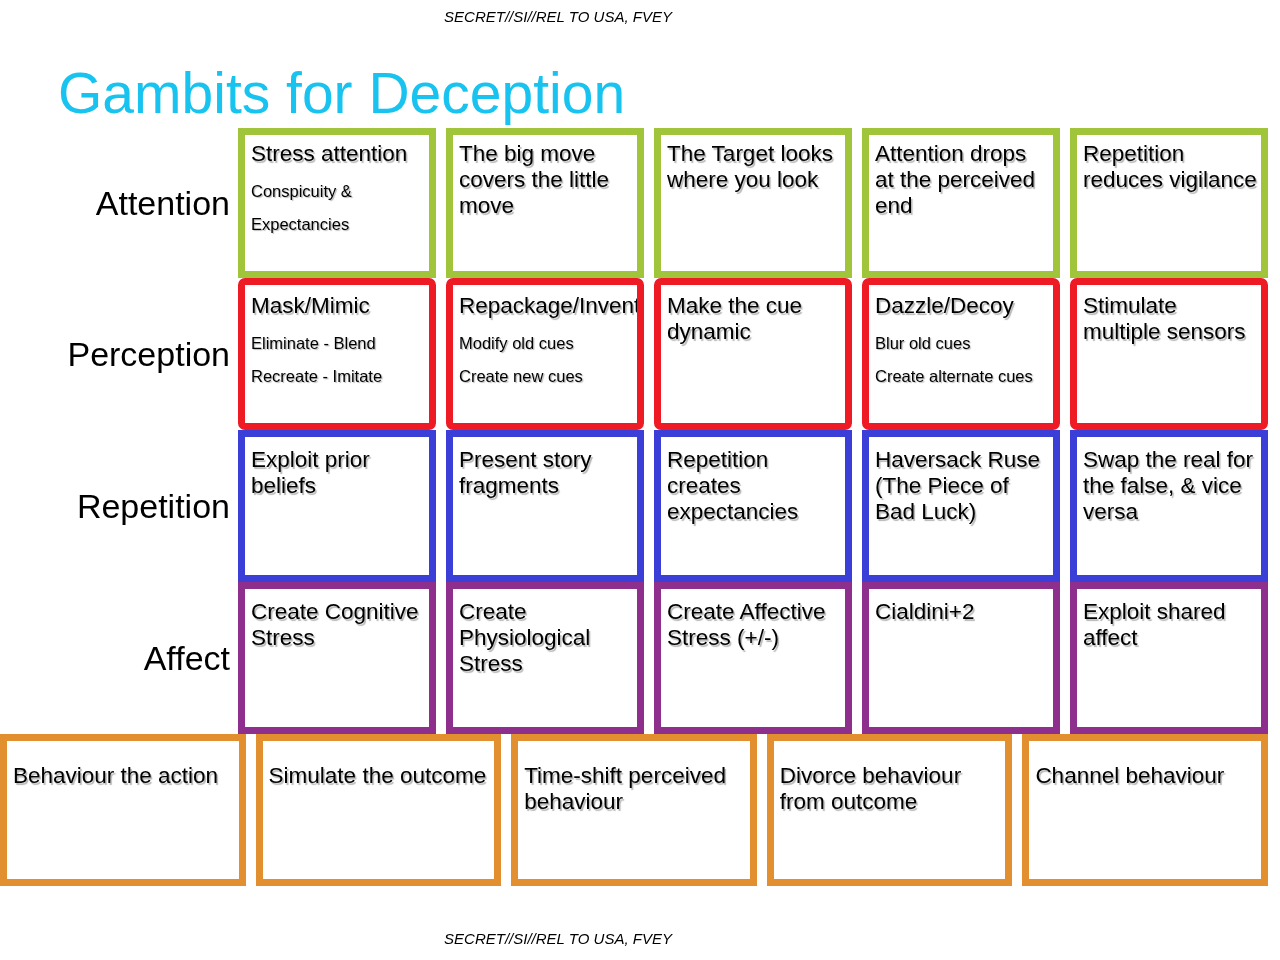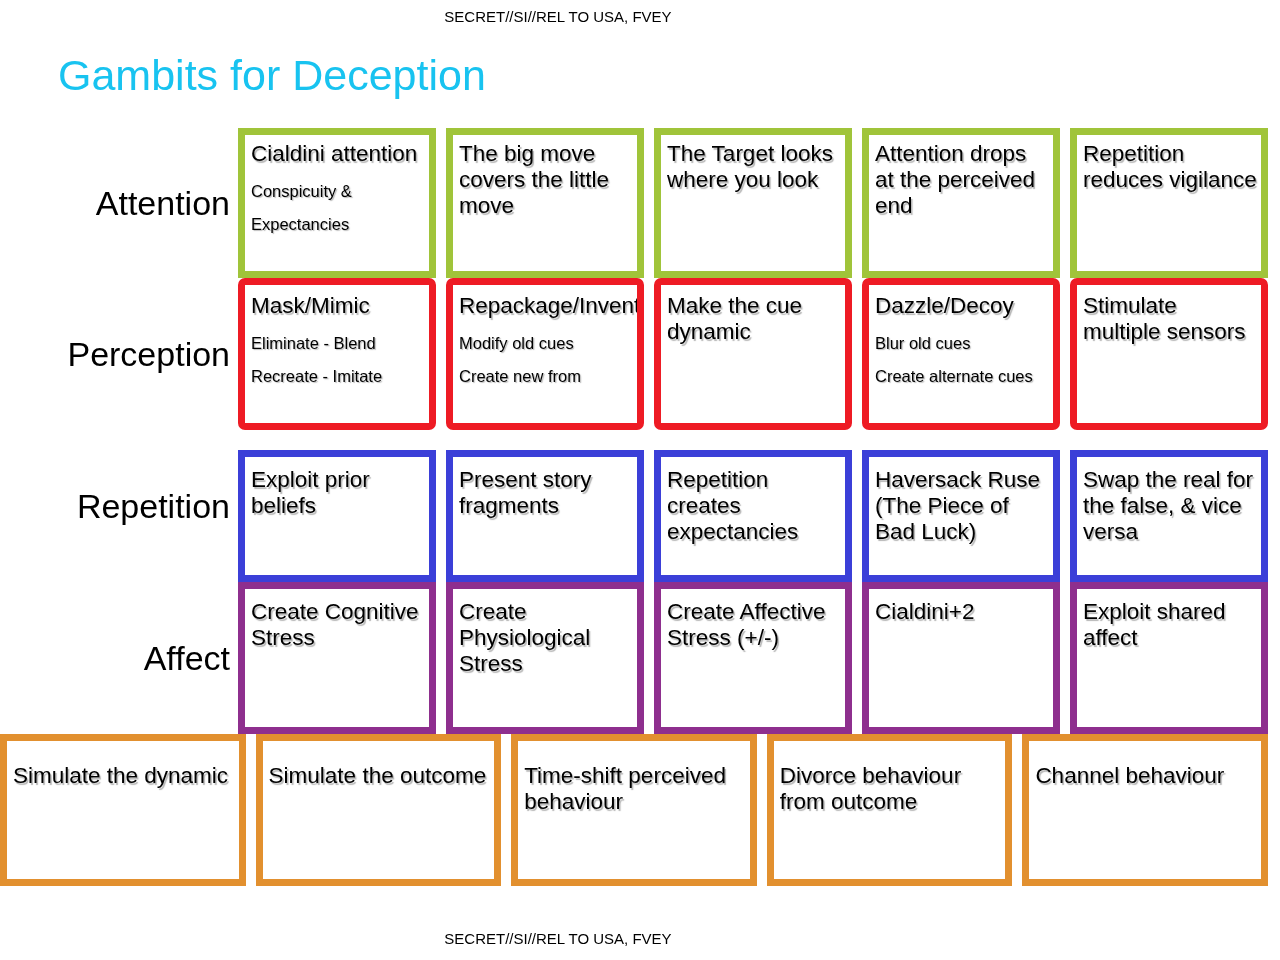--- a/index.html
+++ b/index.html
@@ -15,29 +15,30 @@
     position: relative;
   }
   .classification {
     position: absolute;
     left: 0;
     width: 1116px;
     text-align: center;
     font-size: 15px;
     color: #000000;
     font-family: "Liberation Sans", sans-serif;
+    font-style: italic;
   }
   #class-top { top: 8px; }
   #class-bottom { top: 930px; }
 
   #page-title {
     position: absolute;
     left: 58px;
     top: 22px;
-    font-size: 43px;
+    font-size: 57px;
     color: #18c3f0;
     font-family: "Liberation Sans", sans-serif;
     font-weight: normal;
     letter-spacing: 0px;
     white-space: nowrap;
   }
 
   #matrix {
     position: absolute;
     left: 0px;
@@ -91,21 +92,21 @@
     font-size: 16.5px;
     line-height: 1.18;
     color: #000000;
     text-shadow: 1.2px 1.2px 1px rgba(120,120,120,0.5);
     margin-top: 1px;
   }
   .cell .s .ln { display: block; margin-top: 14px; }
 
   .row-attention .cell { border-color: #a0c43a; }
   .row-perception .cell { border-color: #ee1b24; }
-  .row-sensemaking .cell { border-color: #3b3fd8; margin-top: 20px; }
+  .row-sensemaking .cell { border-color: #3b3fd8; }
   .row-affect .cell { border-color: #8e2f8e; }
   .row-behaviour .cell { border-color: #e2902f; }
 
   .row-attention { height: 150px; }
   .row-perception { height: 152px; }
   .row-sensemaking { height: 152px; }
   .row-affect { height: 152px; }
   .row-behaviour { height: 152px; }
 
   .row-behaviour .cell { padding-top: 22px; }
@@ -118,21 +119,21 @@
 
 <div class="classification" id="class-top">SECRET//SI//REL TO USA, FVEY</div>
 
 <h1 id="page-title">Gambits for Deception</h1>
 
 <div id="matrix">
     <div class="row row-attention">
       <div class="row-label">Attention</div>
       <div class="cells">
         <div class="cell">
-          <div class="t">Cialdini attention</div>
+          <div class="t">Stress attention</div>
           <div class="s">
             <span class="ln">Conspicuity &amp;</span>
             <span class="ln">Expectancies</span>
           </div>
         </div>
         <div class="cell">
           <div class="t">The big move covers the little move</div>
         </div>
         <div class="cell">
           <div class="t">The Target looks where you look</div>
@@ -152,21 +153,21 @@
           <div class="t">Mask/Mimic</div>
           <div class="s">
             <span class="ln">Eliminate - Blend</span>
             <span class="ln">Recreate - Imitate</span>
           </div>
         </div>
         <div class="cell">
           <div class="t">Repackage/Invent</div>
           <div class="s">
             <span class="ln">Modify old cues</span>
-            <span class="ln">Create new from</span>
+            <span class="ln">Create new cues</span>
           </div>
         </div>
         <div class="cell">
           <div class="t">Make the cue dynamic</div>
         </div>
         <div class="cell">
           <div class="t">Dazzle/Decoy</div>
           <div class="s">
             <span class="ln">Blur old cues</span>
             <span class="ln">Create alternate cues</span>
@@ -213,21 +214,21 @@
           <div class="t">Cialdini+2</div>
         </div>
         <div class="cell">
           <div class="t">Exploit shared affect</div>
         </div>
       </div>
     </div>
     <div class="row row-behaviour">
       <div class="cells">
         <div class="cell">
-          <div class="t">Simulate the dynamic</div>
+          <div class="t">Behaviour the action</div>
         </div>
         <div class="cell">
           <div class="t">Simulate the outcome</div>
         </div>
         <div class="cell">
           <div class="t">Time-shift perceived behaviour</div>
         </div>
         <div class="cell">
           <div class="t">Divorce behaviour from outcome</div>
         </div>

